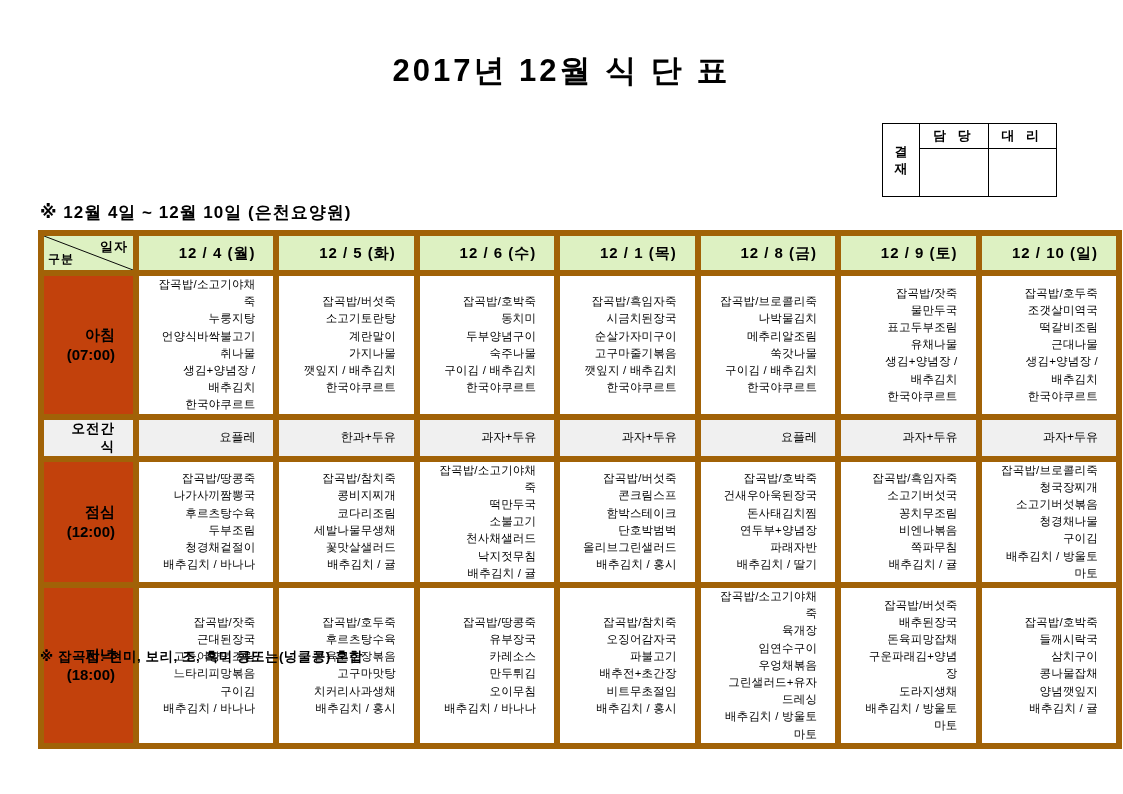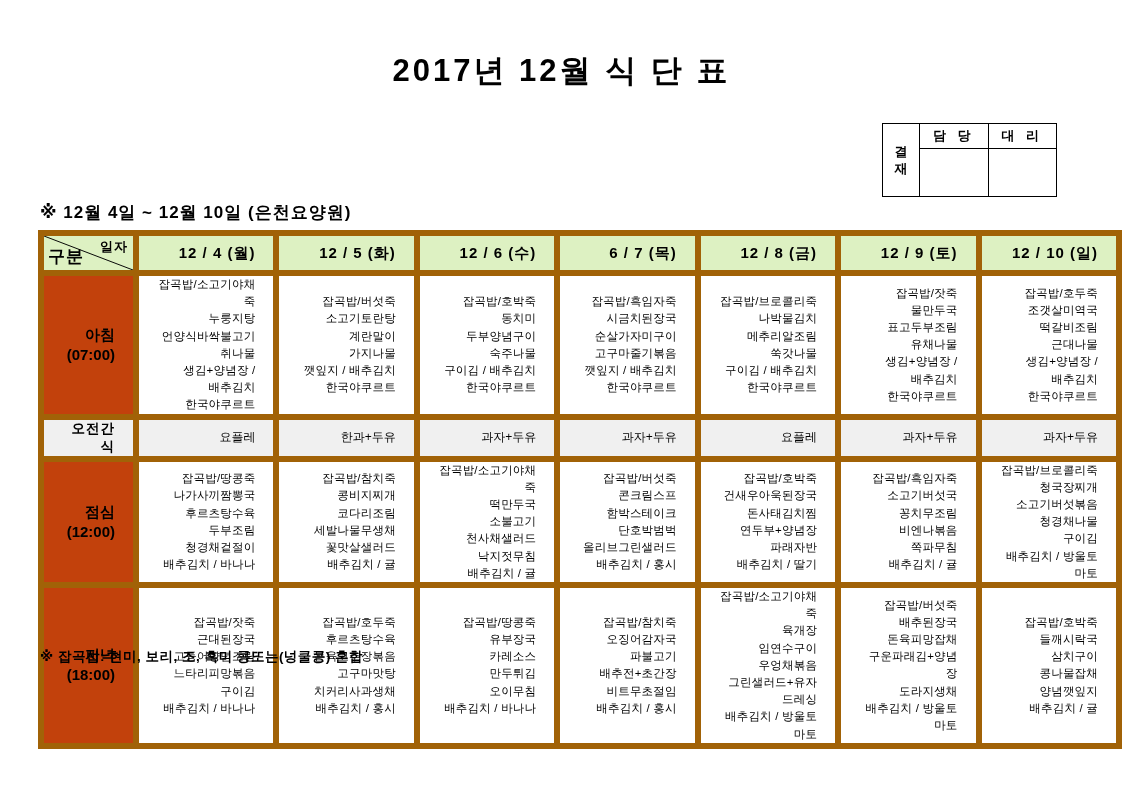--- a/index.html
+++ b/index.html
@@ -39,21 +39,21 @@
     border:6px solid #a16207;text-align:right;vertical-align:middle;padding:0 18px;
     overflow:hidden;
   }
   col.c-label{width:95px;}
   tr.head-row td{
     background:#ddf1c2;height:34px;font-size:15px;font-weight:bold;letter-spacing:1px;
   }
   td.corner{position:relative;padding:0;}
   td.corner svg{position:absolute;left:0;top:0;width:100%;height:100%;}
   .corner-top{position:absolute;right:5px;top:2px;font-size:13px;font-weight:bold;}
-  .corner-bottom{position:absolute;left:4px;bottom:2px;font-size:17px;font-weight:bold;}
+  .corner-bottom{position:absolute;left:4px;bottom:2px;font-size:12px;font-weight:bold;}
   td.rowhead{
     background:#c2410c;font-size:15px;font-weight:bold;line-height:20px;
   }
   td.meal{font-size:11.5px;line-height:17.2px;letter-spacing:0.2px;}
   tr.r-breakfast{height:124px;}
   tr.r-lunch{height:110px;}
   tr.r-dinner{height:104px;}
   tr.snack-row{height:35px;}
   tr.snack-row td{background:#f0f0f0;font-size:12px;}
   tr.snack-row td.snackhead{font-weight:bold;font-size:13.5px;letter-spacing:1px;}
@@ -101,21 +101,21 @@
     <td class="corner">
       <svg viewBox="0 0 95 34" preserveAspectRatio="none">
         <line x1="0" y1="0" x2="95" y2="34" stroke="#000" stroke-width="1"></line>
       </svg>
       <span class="corner-top">일자</span>
       <span class="corner-bottom">구분</span>
     </td>
     <td>12 / 4 (월)</td>
     <td>12 / 5 (화)</td>
     <td>12 / 6 (수)</td>
-    <td>6 / 7 (목)</td>
+    <td>12 / 1 (목)</td>
     <td>12 / 8 (금)</td>
     <td>12 / 9 (토)</td>
     <td>12 / 10 (일)</td>
   </tr>
 
   <tr class="r-breakfast">
     <td class="rowhead">
       <div>아침</div>
       <div>(07:00)</div>
     </td>

